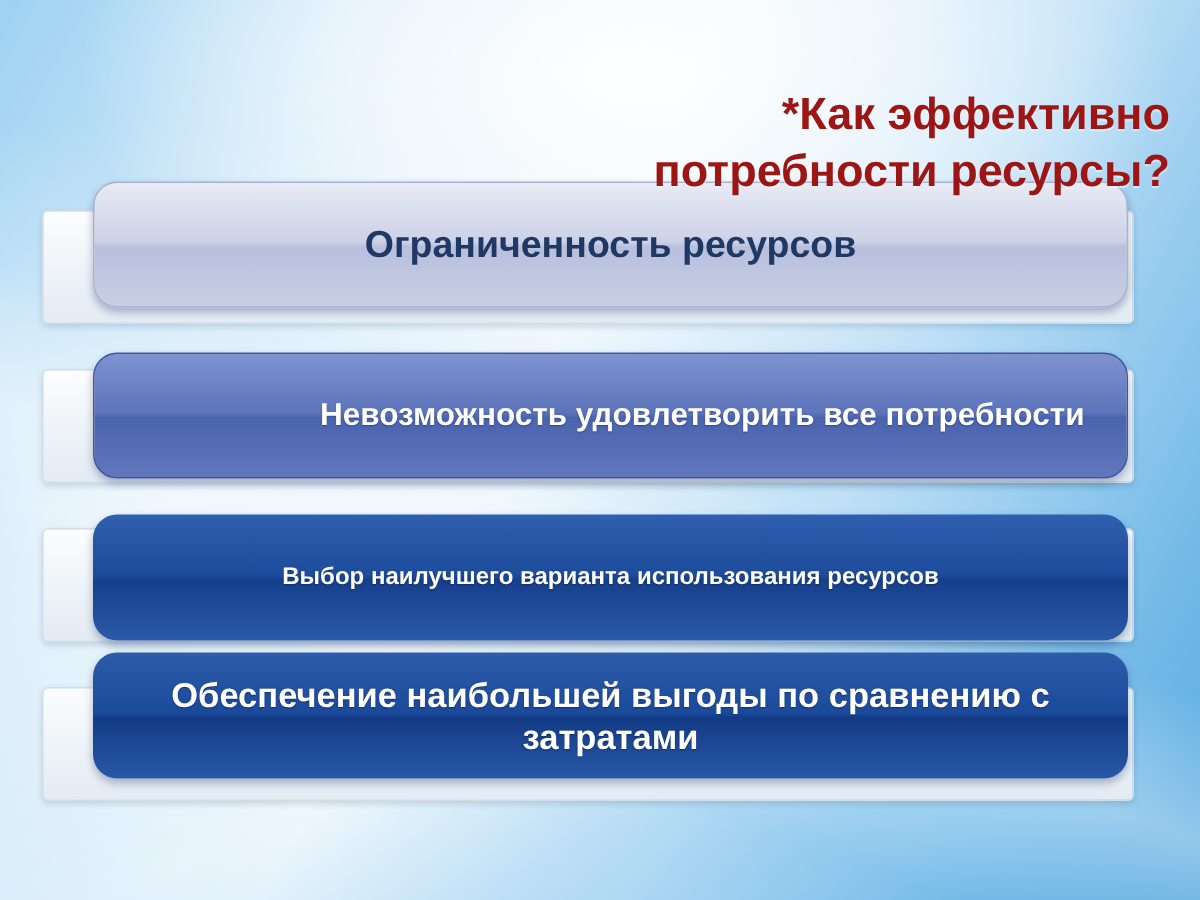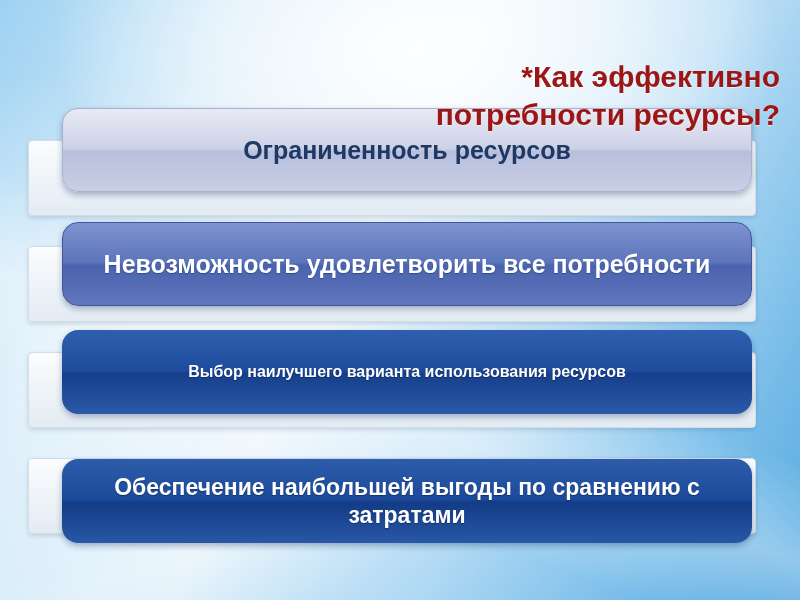--- a/index.html
+++ b/index.html
@@ -78,49 +78,51 @@
     display: flex;
     align-items: center;
     justify-content: center;
     text-align: center;
     box-sizing: border-box;
     padding: 6px 28px;
     font-weight: bold;
     line-height: 1.22;
     z-index: 3;
     box-shadow: 0 3px 6px rgba(25,55,100,0.35);
+    margin-top: 13px;
   }
   .bar .label { display: block; width: 100%; }
 
   .bar.b1 {
     top: 108px;
     font-size: 25px;
     color: #1f3864;
     background: linear-gradient(180deg, #e8eaf4 0%, #ccd1e6 48%, #b8bfdd 52%, #c9cfe4 100%);
     border: 1px solid #a9b1d2;
   }
   .bar.b2 {
     top: 222px;
-    font-size: 25px;
+    font-size: 21px;
     color: #ffffff;
     background: linear-gradient(180deg, #7f93cf 0%, #5c74bb 48%, #4a63ae 52%, #6177bd 100%);
     border: 1px solid #4154a0;
     text-shadow: 0 1px 1px rgba(20,35,80,0.45);
+    text-align: right;
   }
   .bar.b3 {
     top: 330px;
     font-size: 16px;
     color: #ffffff;
     background: linear-gradient(180deg, #2f5fae 0%, #1e4c9c 48%, #163f8b 52%, #2a5aa8 100%);
     border: 1px solid #153madd;
     border-color: #143b84;
     text-shadow: 0 1px 1px rgba(10,25,60,0.5);
   }
   .bar.b4 {
-    top: 459px;
+    top: 422px;
     font-size: 23px;
     color: #ffffff;
     background: linear-gradient(180deg, #2d5cab 0%, #1b4a9a 48%, #133b86 52%, #2858a6 100%);
     border: 1px solid #123madd;
     border-color: #123a82;
     text-shadow: 0 1px 1px rgba(10,25,60,0.5);
   }
 </style>
 </head>
 <body>

